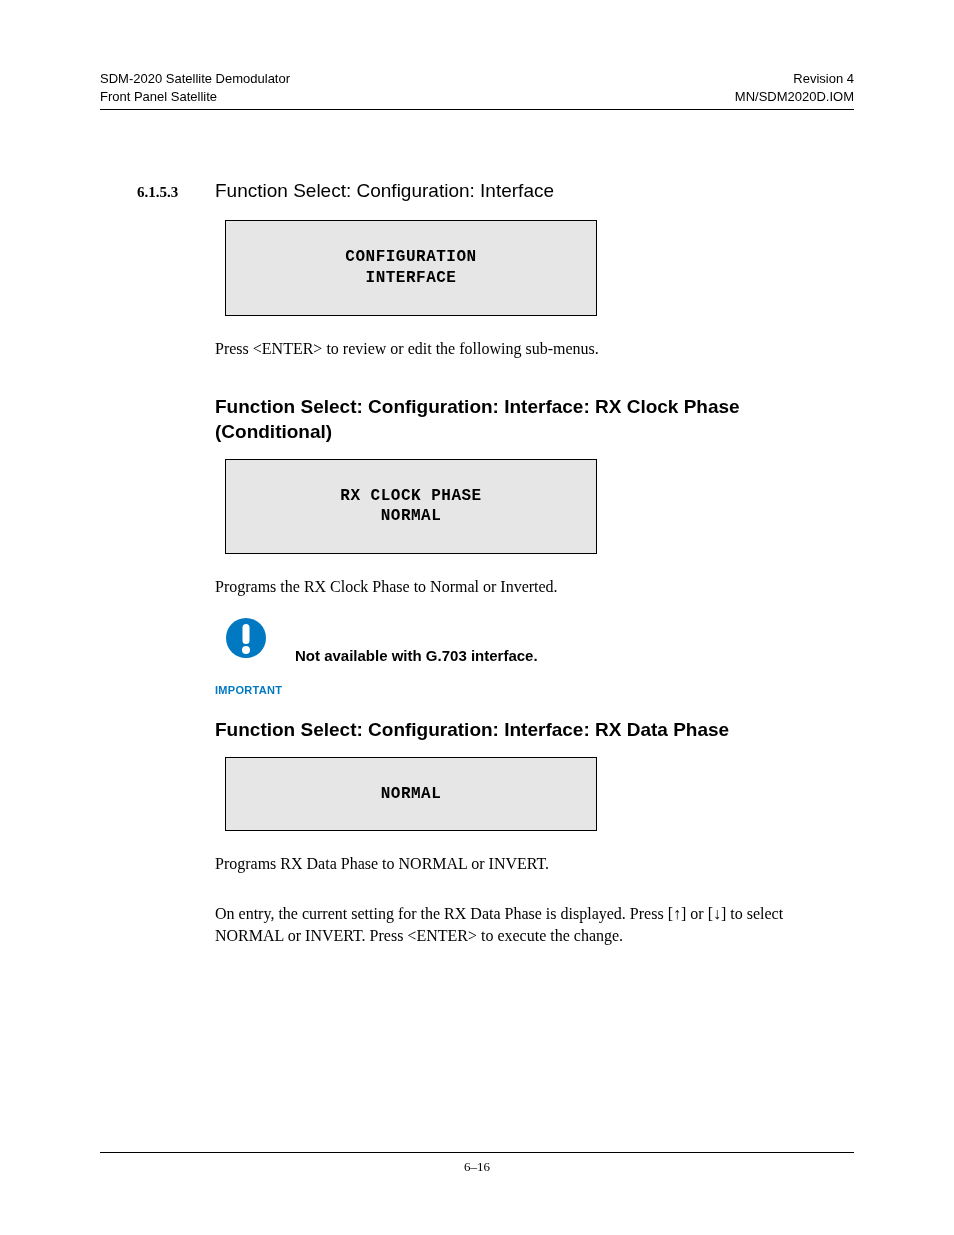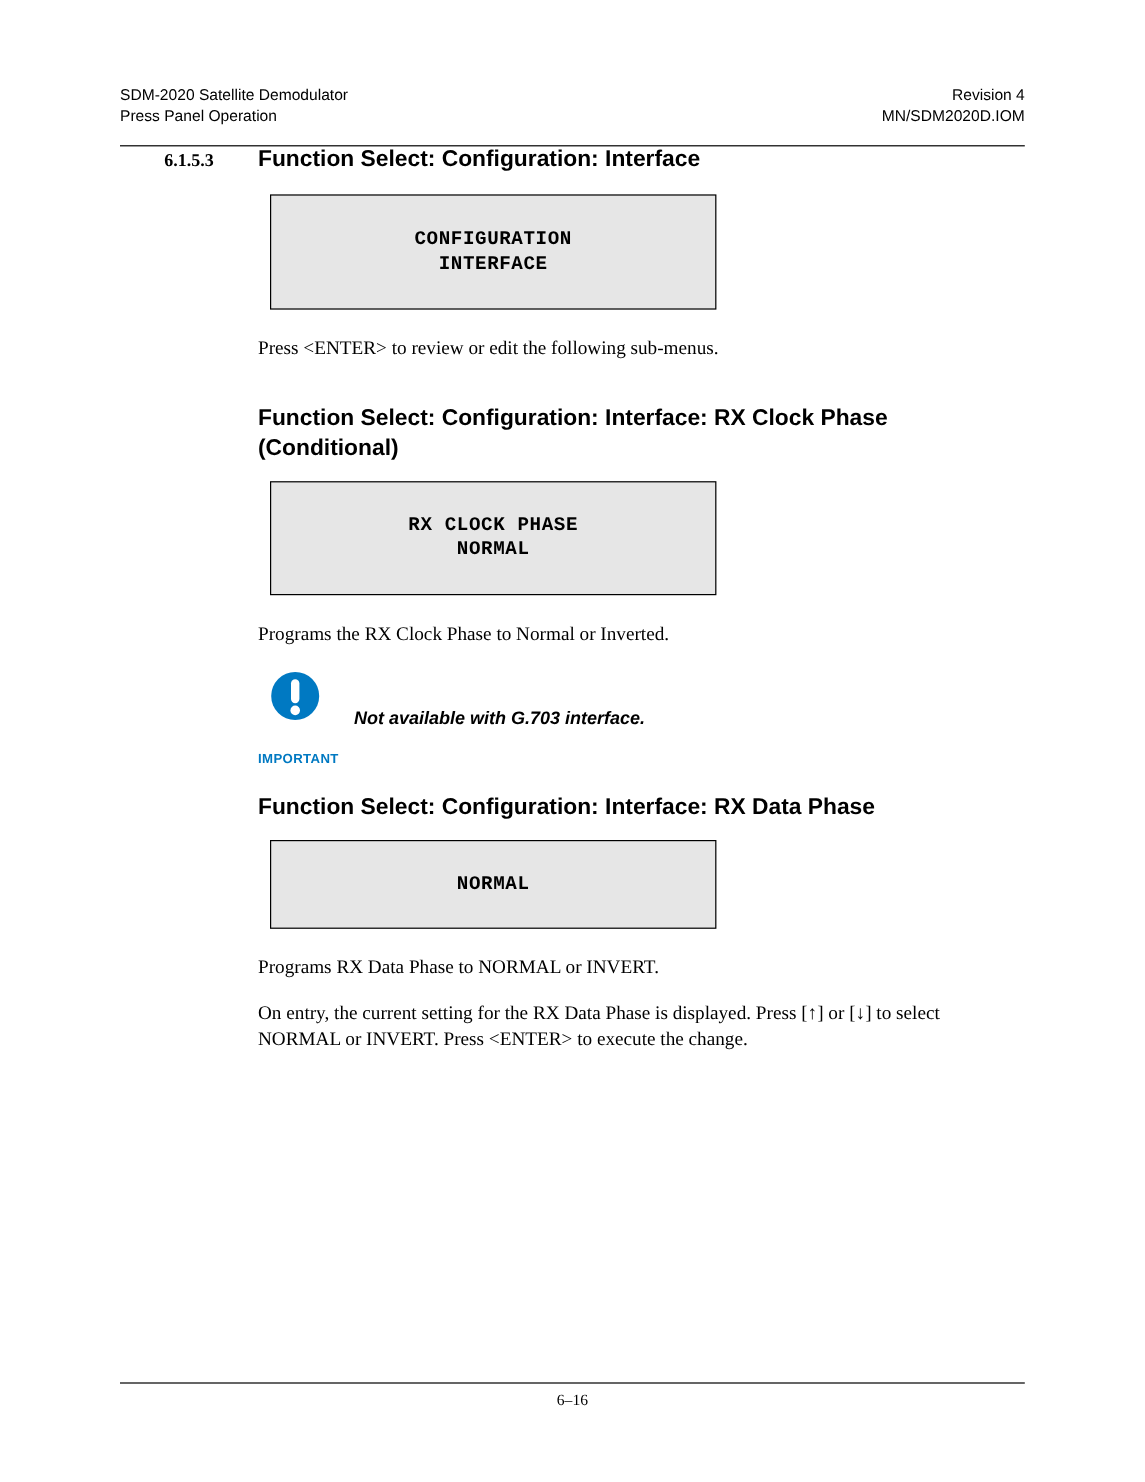--- a/index.html
+++ b/index.html
@@ -16,39 +16,40 @@
     box-sizing: border-box;
     padding: 70px 100px 50px 100px;
   }
   .header {
     display: flex;
     justify-content: space-between;
     font-family: Arial, Helvetica, sans-serif;
     font-size: 13px;
     line-height: 1.35;
     border-bottom: 1px solid #000;
-    padding-bottom: 16px;
+    padding-bottom: 4px;
+    margin-bottom: 70px;
   }
   .header .right { text-align: right; }
   .section-row {
     display: flex;
     align-items: baseline;
     margin-bottom: 18px;
   }
   .section-number {
     font-family: Liberation Serif, serif;
     font-weight: bold;
     font-size: 15px;
     width: 115px;
     flex: 0 0 115px;
     text-align: center;
   }
   .section-title {
     font-family: Arial, Helvetica, sans-serif;
-    font-weight: bold;
+    font-weight: normal;
     font-size: 19px;
   }
   .content-col {
     margin-left: 115px;
   }
   .lcd-box {
     width: 350px;
     border: 1.5px solid #000;
     background: #e6e6e6;
     padding: 26px 10px;
@@ -86,21 +87,20 @@
     font-family: Arial, Helvetica, sans-serif;
     font-size: 11px;
     font-weight: bold;
     color: #0079c2;
     margin-top: 20px;
     letter-spacing: 0.3px;
   }
   .important-text {
     font-family: Arial, Helvetica, sans-serif;
     font-weight: bold;
-    font-style: italic;
     font-size: 15px;
   }
   .arrow {
     font-family: "Times New Roman", serif;
   }
   .footer {
     position: absolute;
     left: 100px;
     right: 100px;
     bottom: 60px;
@@ -112,21 +112,21 @@
   }
 </style>
 </head>
 <body>
 
 <div class="page">
 
   <div class="header">
     <div class="left">
       <div>SDM-2020 Satellite Demodulator</div>
-      <div>Press Panel Operation</div>
+      <div>Front Panel Satellite</div>
     </div>
     <div class="right">
       <div>Revision 4</div>
       <div>MN/SDM2020D.IOM</div>
     </div>
   </div>
 
   <div class="section-row">
     <div class="section-number">6.1.5.3</div>
     <div class="section-title">Function Select: Configuration: Interface</div>
@@ -162,21 +162,21 @@
       <div class="important-text">Not available with G.703 interface.</div>
     </div>
 
 
     <div class="subheading">Function Select: Configuration: Interface: RX Data Phase</div>
 
     <div class="lcd-box">
       <div>NORMAL</div>
     </div>
 
-    <div class="body-text" style="margin-bottom:16px;">Programs RX Data Phase to NORMAL or INVERT.</div>
+    <div class="body-text" style="margin-bottom:28px;">Programs RX Data Phase to NORMAL or INVERT.</div>
 
     <div class="body-text">
       <span>On entry, the current setting for the RX Data Phase is displayed. Press [</span><span class="arrow">↑</span><span>] or [</span><span class="arrow">↓</span><span>] to select NORMAL or INVERT. Press &lt;ENTER&gt; to execute the change.</span>
     </div>
 
   </div>
 
   <div class="footer">
     <span>6–16</span>
   </div>

